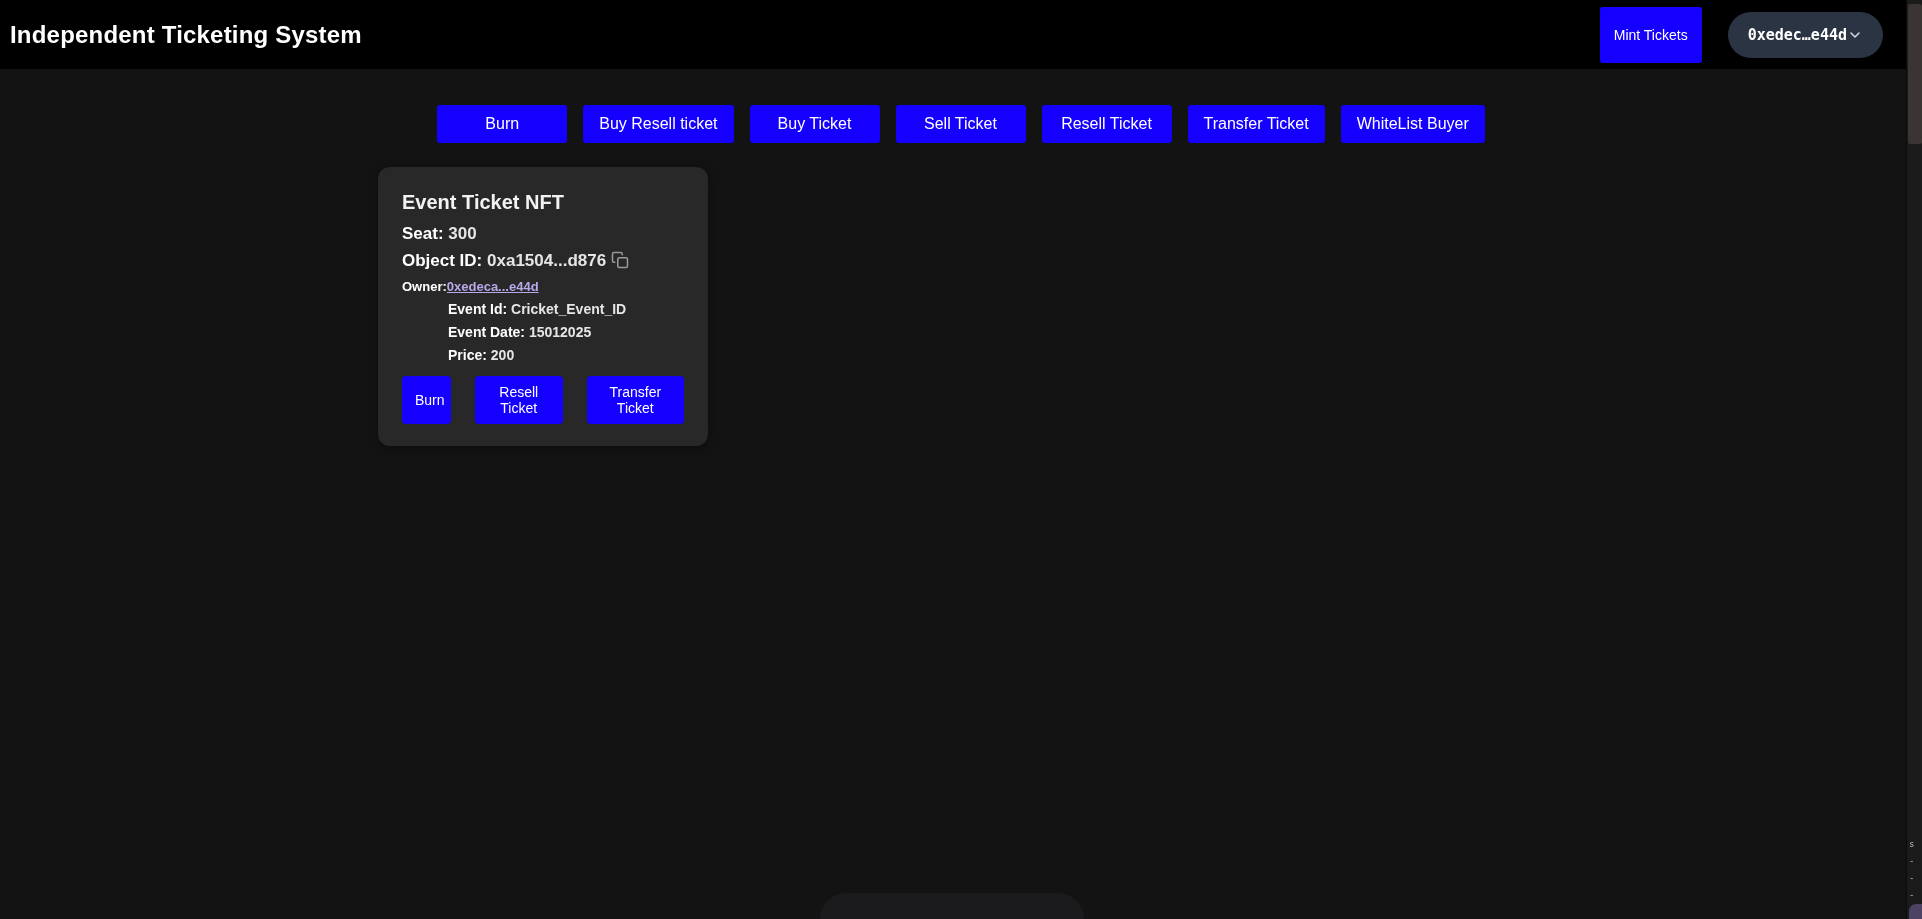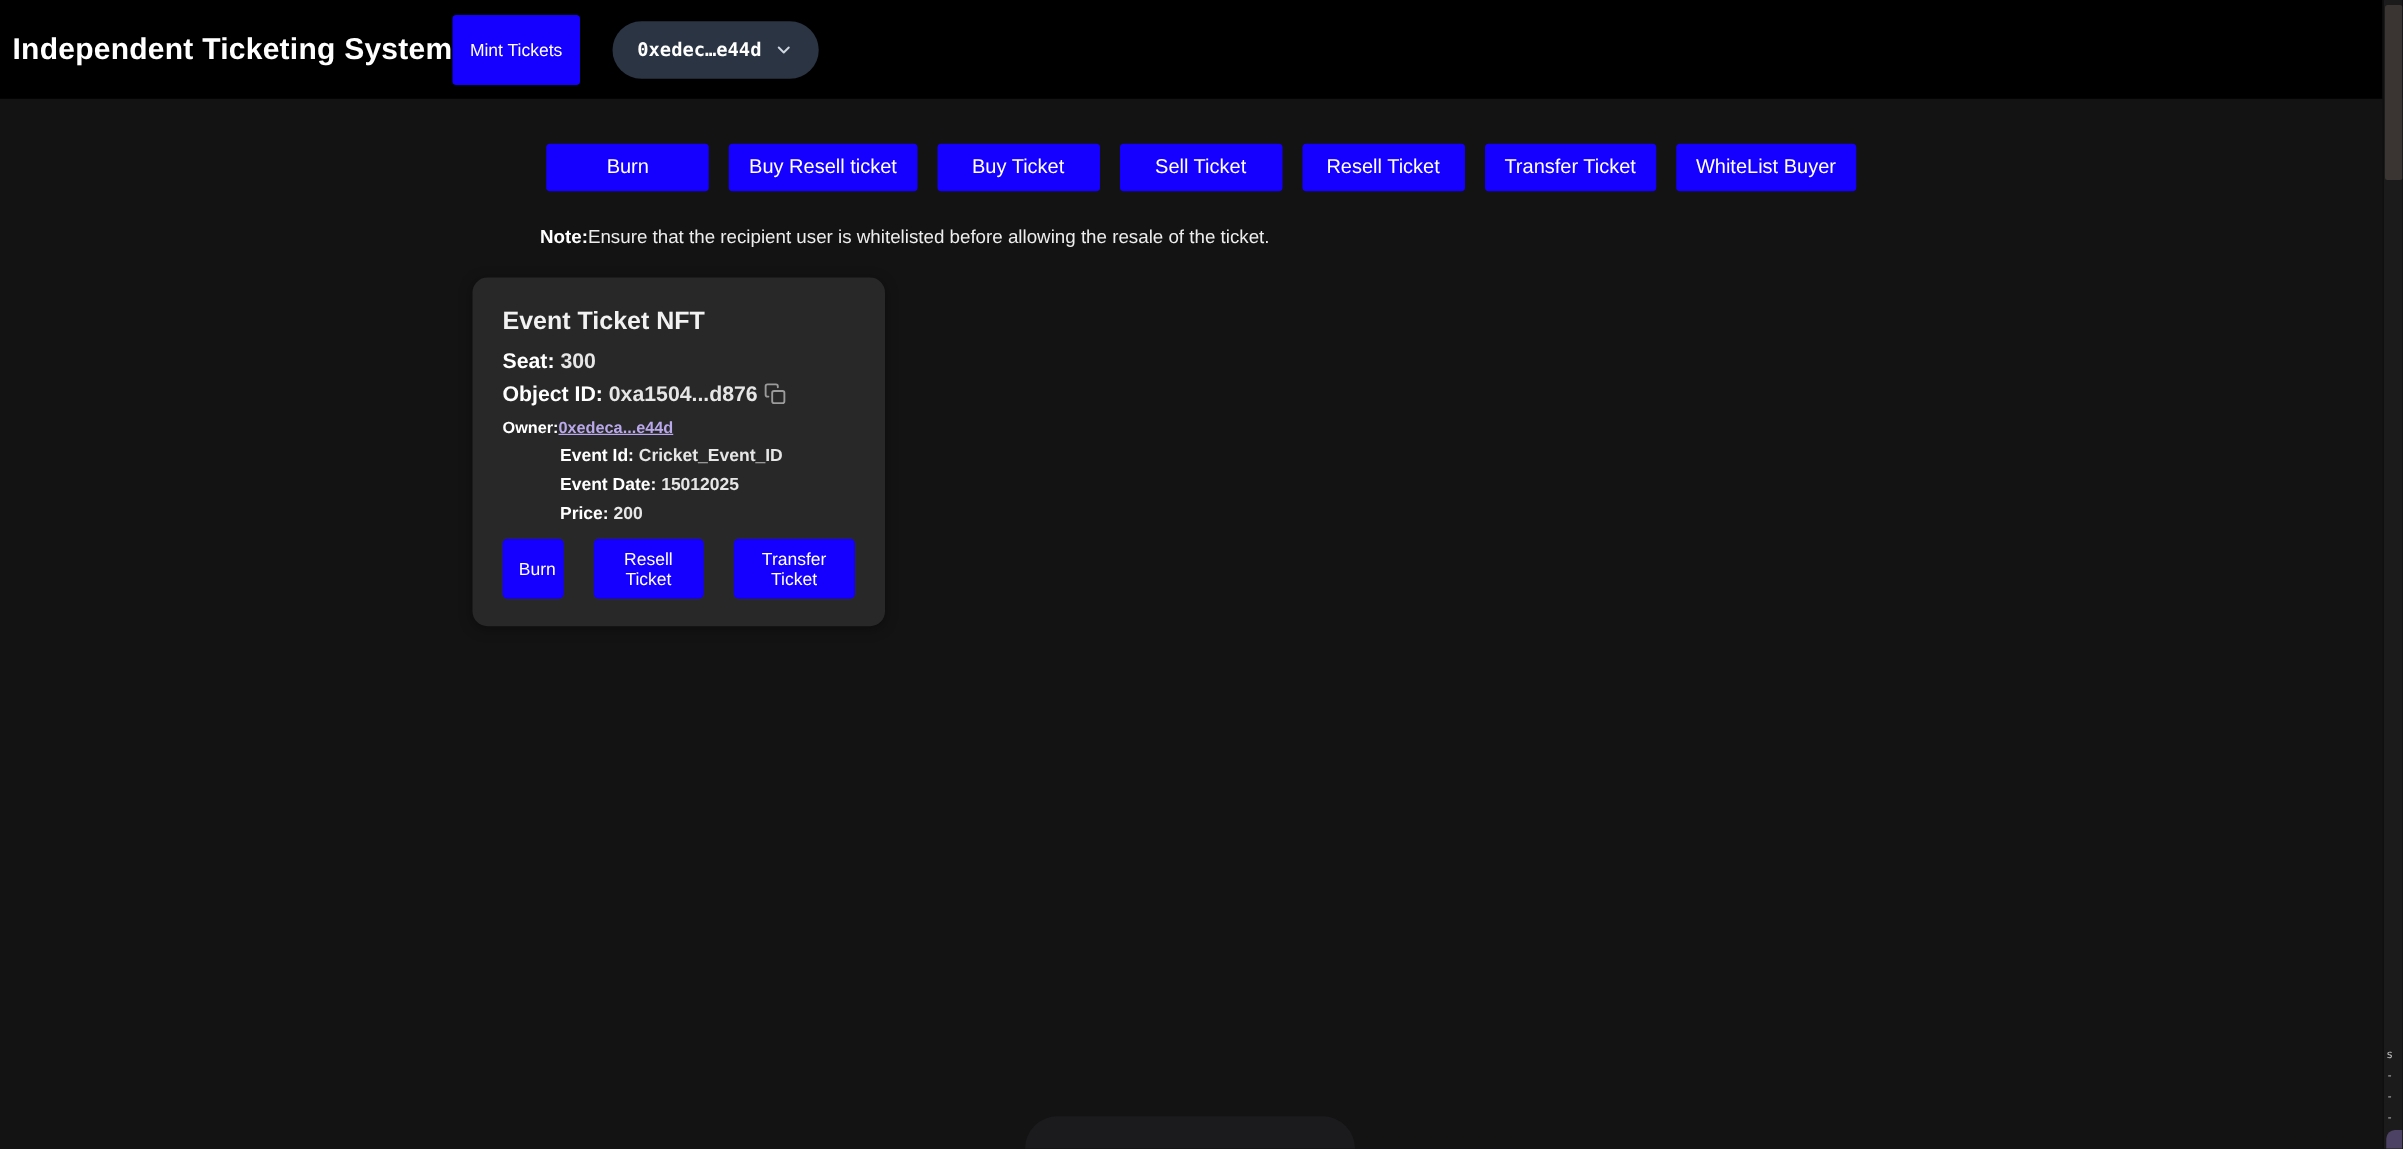--- a/index.html
+++ b/index.html
@@ -8,43 +8,43 @@
     width:1922px; height:919px;
     background: var(--page-bg, #131314);
     font-family: "Liberation Sans", sans-serif;
     color:#fff;
     position:relative;
     overflow:hidden;
   }
 
   
   .navbar {
-    height:79px;
+    height:69px;
     background: var(--navbar-bg, #000);
-    display:flex; align-items:center; justify-content:flex-start;
+    display:flex; align-items:center; justify-content:space-between;
     padding:0 25px 0 10px;
   }
   .app-title {
     margin:0; font-size:24px; font-weight:700; color:#fff; letter-spacing:.2px;
   }
   .nav-right { display:flex; align-items:center; gap:26px; margin-right:14px; }
 
   .btn-blue {
     background: var(--accent-blue, #1500ff);
     color:#fff; border:none; border-radius:3px;
     font-family:"Liberation Sans", sans-serif;
     font-size:16px; padding:10px 16px; min-width:130px;
     cursor:pointer;
   }
   .btn-mint { font-size:14px; padding:20px 14px; min-width:0; }
 
   .wallet-pill {
     background: var(--wallet-pill-bg, #2b3442);
     height:46px; border-radius:23px; padding:0 20px;
-    display:flex; align-items:center; gap:10px; cursor:pointer;
+    display:flex; align-items:center; cursor:pointer;
   }
   .wallet-addr {
     font-family:"DejaVu Sans Mono", monospace;
     font-weight:bold; font-size:15px; color:#fff;
   }
   .chev { display:block; }
 
   
   .content { width:1166px; margin:0 auto; padding-top:36px; }
 
@@ -121,21 +121,20 @@
   <div class="action-row">
     <button class="btn-blue">Burn</button>
     <button class="btn-blue">Buy Resell ticket</button>
     <button class="btn-blue">Buy Ticket</button>
     <button class="btn-blue">Sell Ticket</button>
     <button class="btn-blue">Resell Ticket</button>
     <button class="btn-blue">Transfer Ticket</button>
     <button class="btn-blue">WhiteList Buyer</button>
   </div>
 
-  <p class="note"><b>Note:</b><span>Ensure that the recipient user is whitelisted before allowing the resale of the ticket.</span></p>
 
   <section class="card">
     <h2>Event Ticket NFT</h2>
 
     <p class="f-lg">
       <b>Seat:</b>
       <span>300</span>
     </p>
 
     <p class="f-lg">

